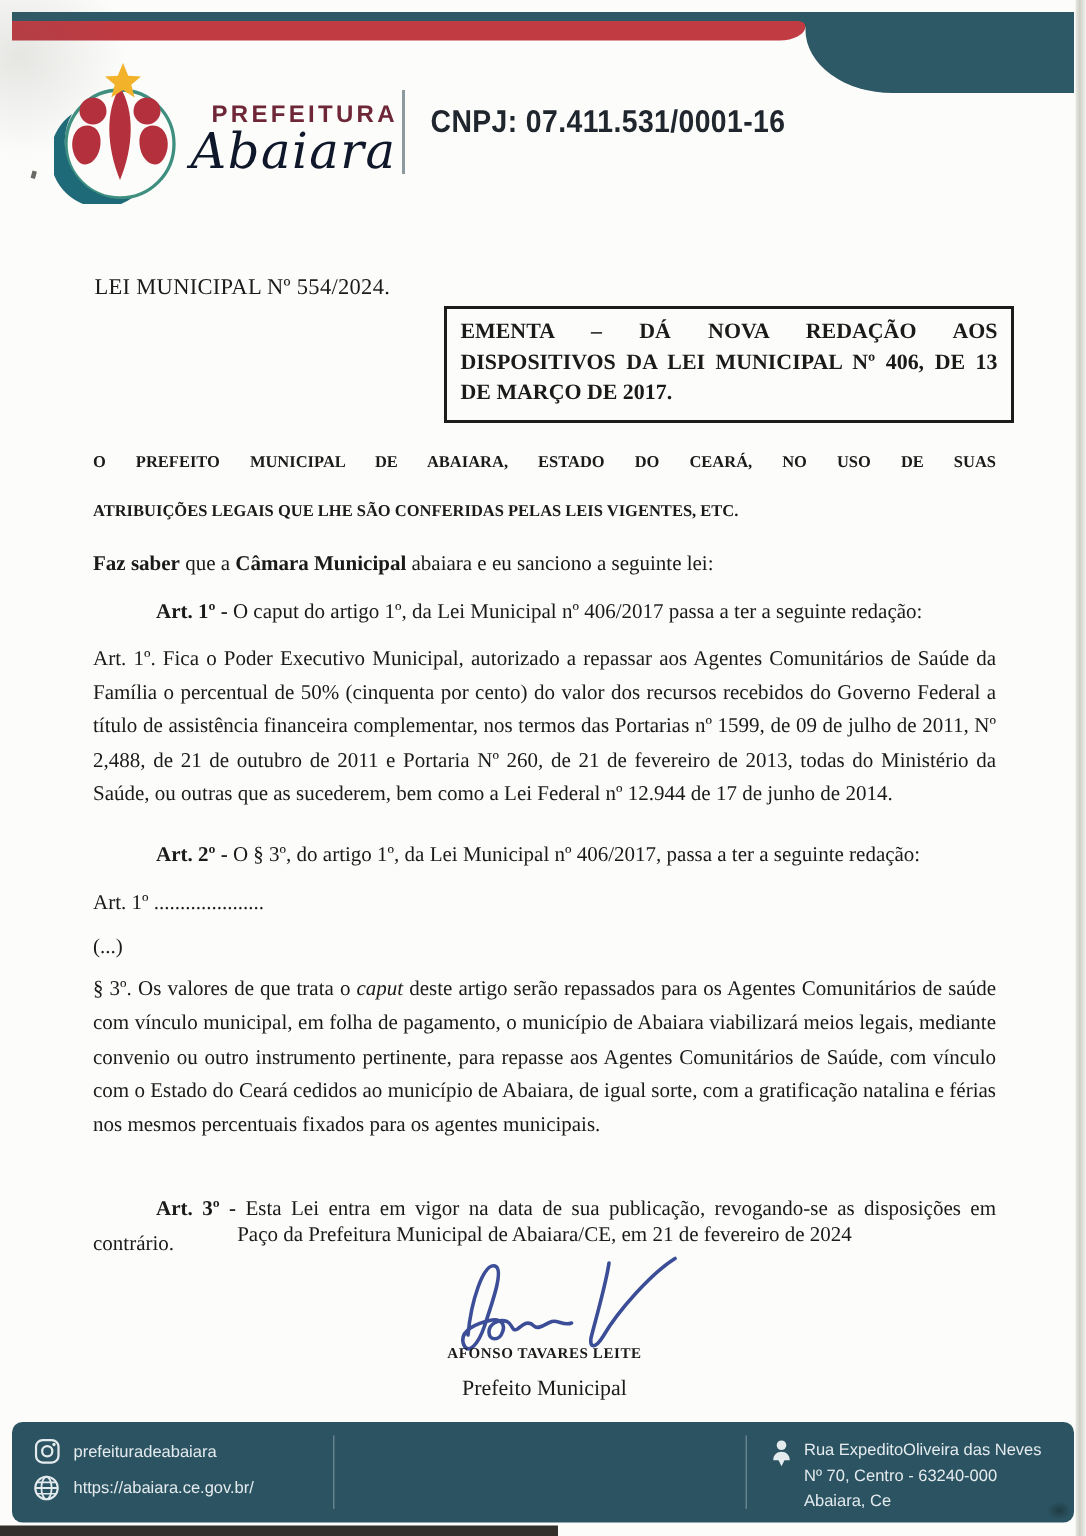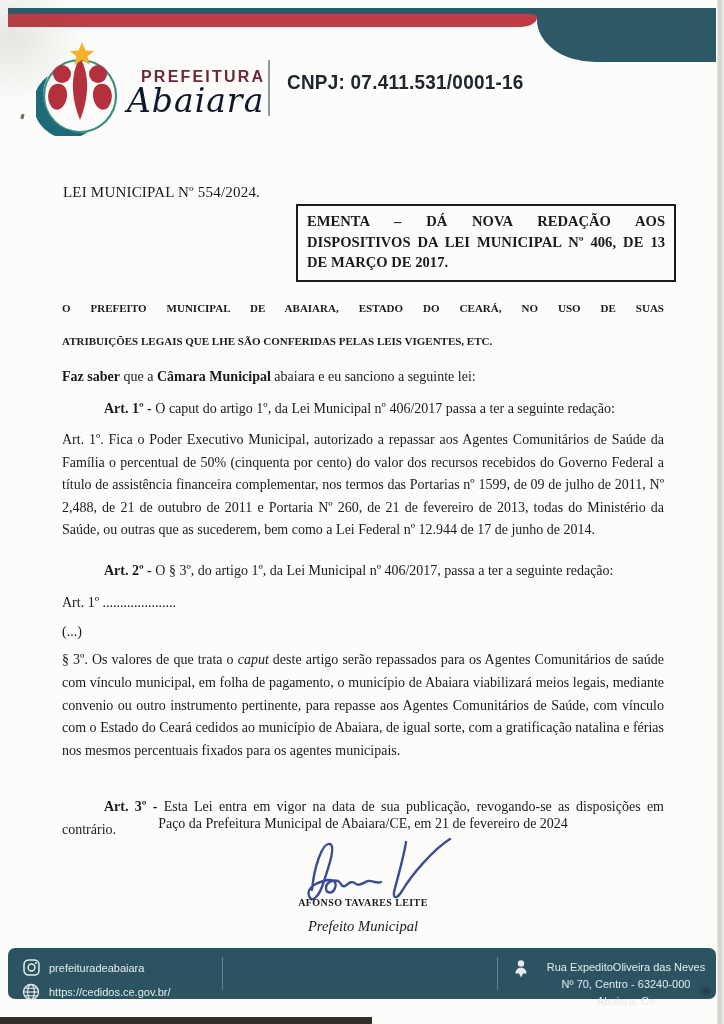--- a/index.html
+++ b/index.html
@@ -50,34 +50,34 @@
   .ellipsis{top:621px; text-align:left;}
   .par3{top:649px; line-height:22.8px;}
   .art3{top:796px; text-indent:42px;}
   .place-date{top:813px; text-align:center; text-indent:0;}
   b.run{font-weight:bold;}
   i.run{font-style:italic;}
   
   .signature-svg{position:absolute; left:282px; top:836px;}
   .sig-name{position:absolute; left:62px; width:602px; top:897px; text-align:center;
     font-weight:bold; font-size:10px; letter-spacing:.4px;}
-  .sig-title{position:absolute; left:62px; width:602px; top:918px; text-align:center; font-size:14.6px;font-style:italic;}
+  .sig-title{position:absolute; left:62px; width:602px; top:918px; text-align:center; font-size:14.6px;}
   
-  .footer{position:absolute; left:8px; right:8px; top:948px; height:51px; background:#2c5362;
+  .footer{position:absolute; left:8px; right:8px; top:948px; height:67px; background:#2c5362;
     border-radius:7px; font-family:"Liberation Sans",sans-serif; color:#e4ebee; font-size:11px;}
   .footer:after{content:""; position:absolute; right:2px; bottom:2px; width:16px; height:12px;
     background:radial-gradient(ellipse at center, rgba(20,40,40,.55), rgba(20,40,40,0) 70%);}
   .f-divider{position:absolute; top:9px; bottom:9px; width:1px; background:rgba(255,255,255,.28);}
   .d1{left:214px;} .d2{left:489px;}
   .f-row{position:absolute; display:flex; align-items:center; gap:9px; white-space:nowrap;}
   .fr-insta{left:15px; top:11px;}
   .fr-web{left:14px; top:35px;}
   .fr-mail{left:252px; top:34px;}
   .pin-wrap{position:absolute; left:505px; top:10px;}
-  .addr{position:absolute; left:528px; top:11px; width:180px; text-align:center; line-height:17px;}
+  .addr{position:absolute; left:528px; top:11px; width:180px; text-align:left; line-height:17px;}
 </style>
 </head>
 <body>
 
 <div class="page">
 
   <div class="top-teal"></div>
   <div class="top-red"></div>
   <div class="top-corner"></div>
   <div class="smudge-tl"></div>
@@ -157,21 +157,21 @@
     </div>
 
     <div class="f-row fr-web">
       <svg width="18" height="18" viewBox="0 0 18 18">
         <circle cx="9" cy="9" r="7.5" fill="none" stroke="#e4ebee" stroke-width="1.4"></circle>
         <ellipse cx="9" cy="9" rx="3.4" ry="7.5" fill="none" stroke="#e4ebee" stroke-width="1.2"></ellipse>
         <line x1="1.5" y1="9" x2="16.5" y2="9" stroke="#e4ebee" stroke-width="1.2"></line>
         <line x1="2.6" y1="5.2" x2="15.4" y2="5.2" stroke="#e4ebee" stroke-width="1.1"></line>
         <line x1="2.6" y1="12.8" x2="15.4" y2="12.8" stroke="#e4ebee" stroke-width="1.1"></line>
       </svg>
-      <span>https://cedidos.ce.gov.br/</span>
+      <span>https://abaiara.ce.gov.br/</span>
     </div>
 
     <div class="f-divider d1"></div>
 
 
     <div class="f-divider d2"></div>
 
     <div class="pin-wrap">
       <svg width="16" height="22" viewBox="0 0 16 22">
         <circle cx="8" cy="5.5" r="3.2" fill="#e4ebee"></circle>

